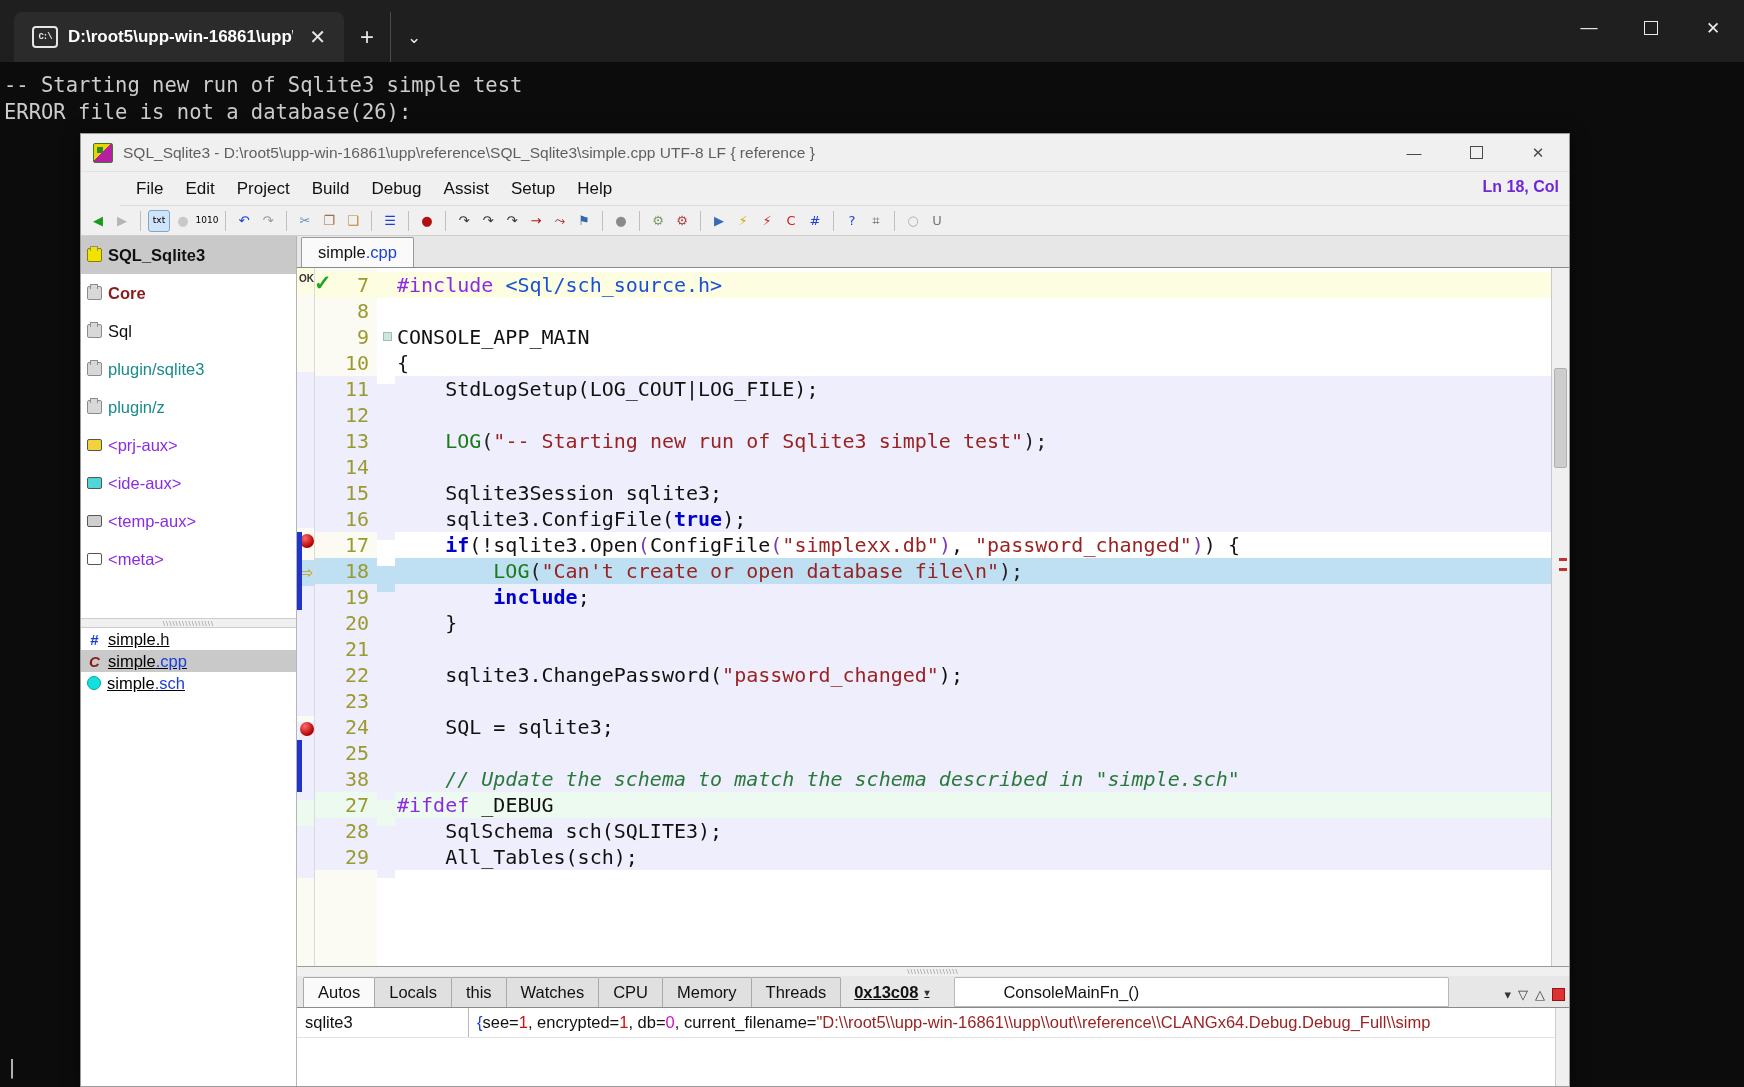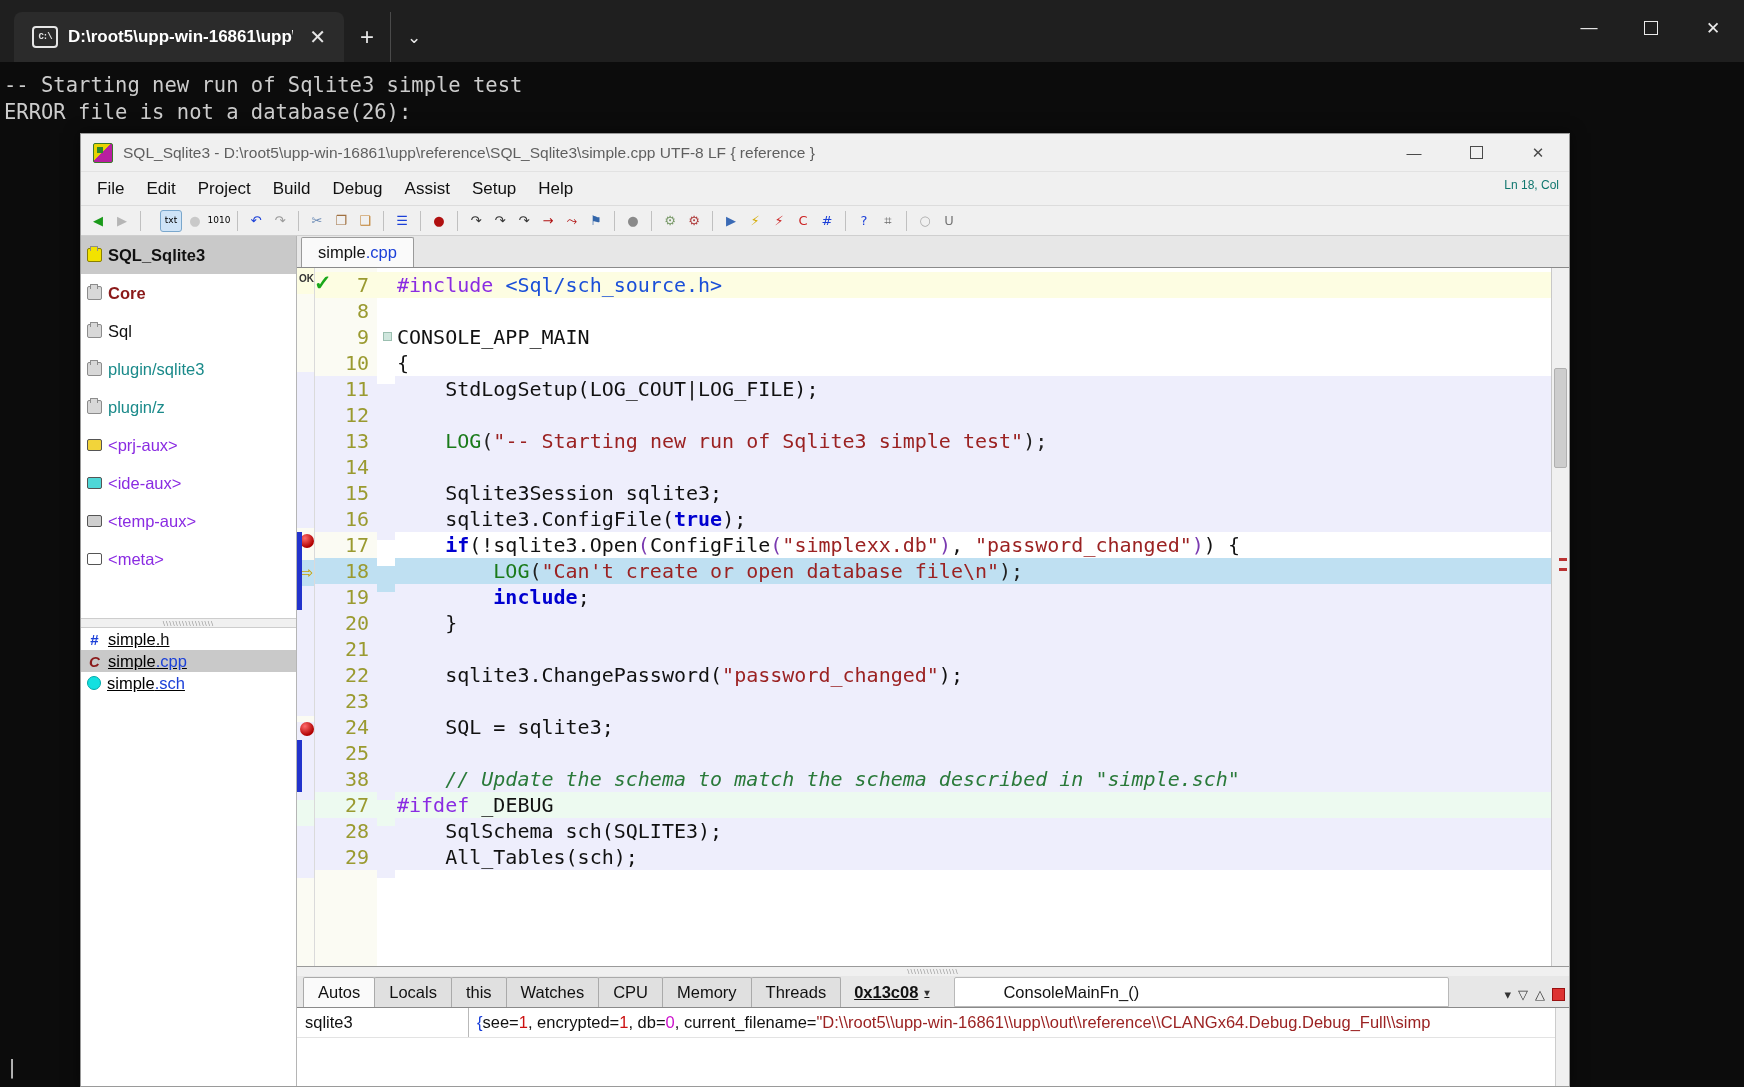--- a/index.html
+++ b/index.html
@@ -125,46 +125,48 @@
   }
   .ide-winbtn .sq { width: 13px; height: 13px; border: 1.4px solid #4a4a4a; }
 
   .ide-menubar {
     height: 34px;
     display: flex; align-items: center;
     padding-left: 5px;
     border-bottom: 1px solid #dcdcdc;
     background: #f0f0f0;
     position: relative;
+    margin-left: 39px;
   }
   .menu-item {
     font-size: 17px; color: #111;
     padding: 4px 11px;
   }
   .ide-status-right {
     position: absolute; right: 10px; top: 6px;
-    font-size: 12px; color: #0f766e;
+    font-size: 16px; color: #6d28d9;
     white-space: nowrap;
+    font-weight: bold;
   }
 
   .ide-toolbar {
     height: 30px;
     background: #f0f0f0;
     display: flex; align-items: center;
     padding-left: 6px;
     gap: 2px;
     border-bottom: 1px solid #cfcfcf;
   }
   .tb {
     width: 22px; height: 22px;
     display: flex; align-items: center; justify-content: center;
     font-size: 13px; line-height: 1;
     font-family: "DejaVu Sans", sans-serif;
   }
-  .tb.sel { background: #cfe4f7; border: 1px solid #7aa7cc; border-radius: 3px; margin-left: 12px; }
+  .tb.sel { background: #cfe4f7; border: 1px solid #7aa7cc; border-radius: 3px; }
   .tb-sep { width: 1px; height: 20px; background: #c0c0c0; margin: 0 5px; }
 
   .ide-main { flex: 1 1 auto; display: flex; min-height: 0; }
 
   
   .left-pane {
     width: 216px;
     display: flex; flex-direction: column;
     border-right: 1px solid #b5b5b5;
     background: #ffffff;

